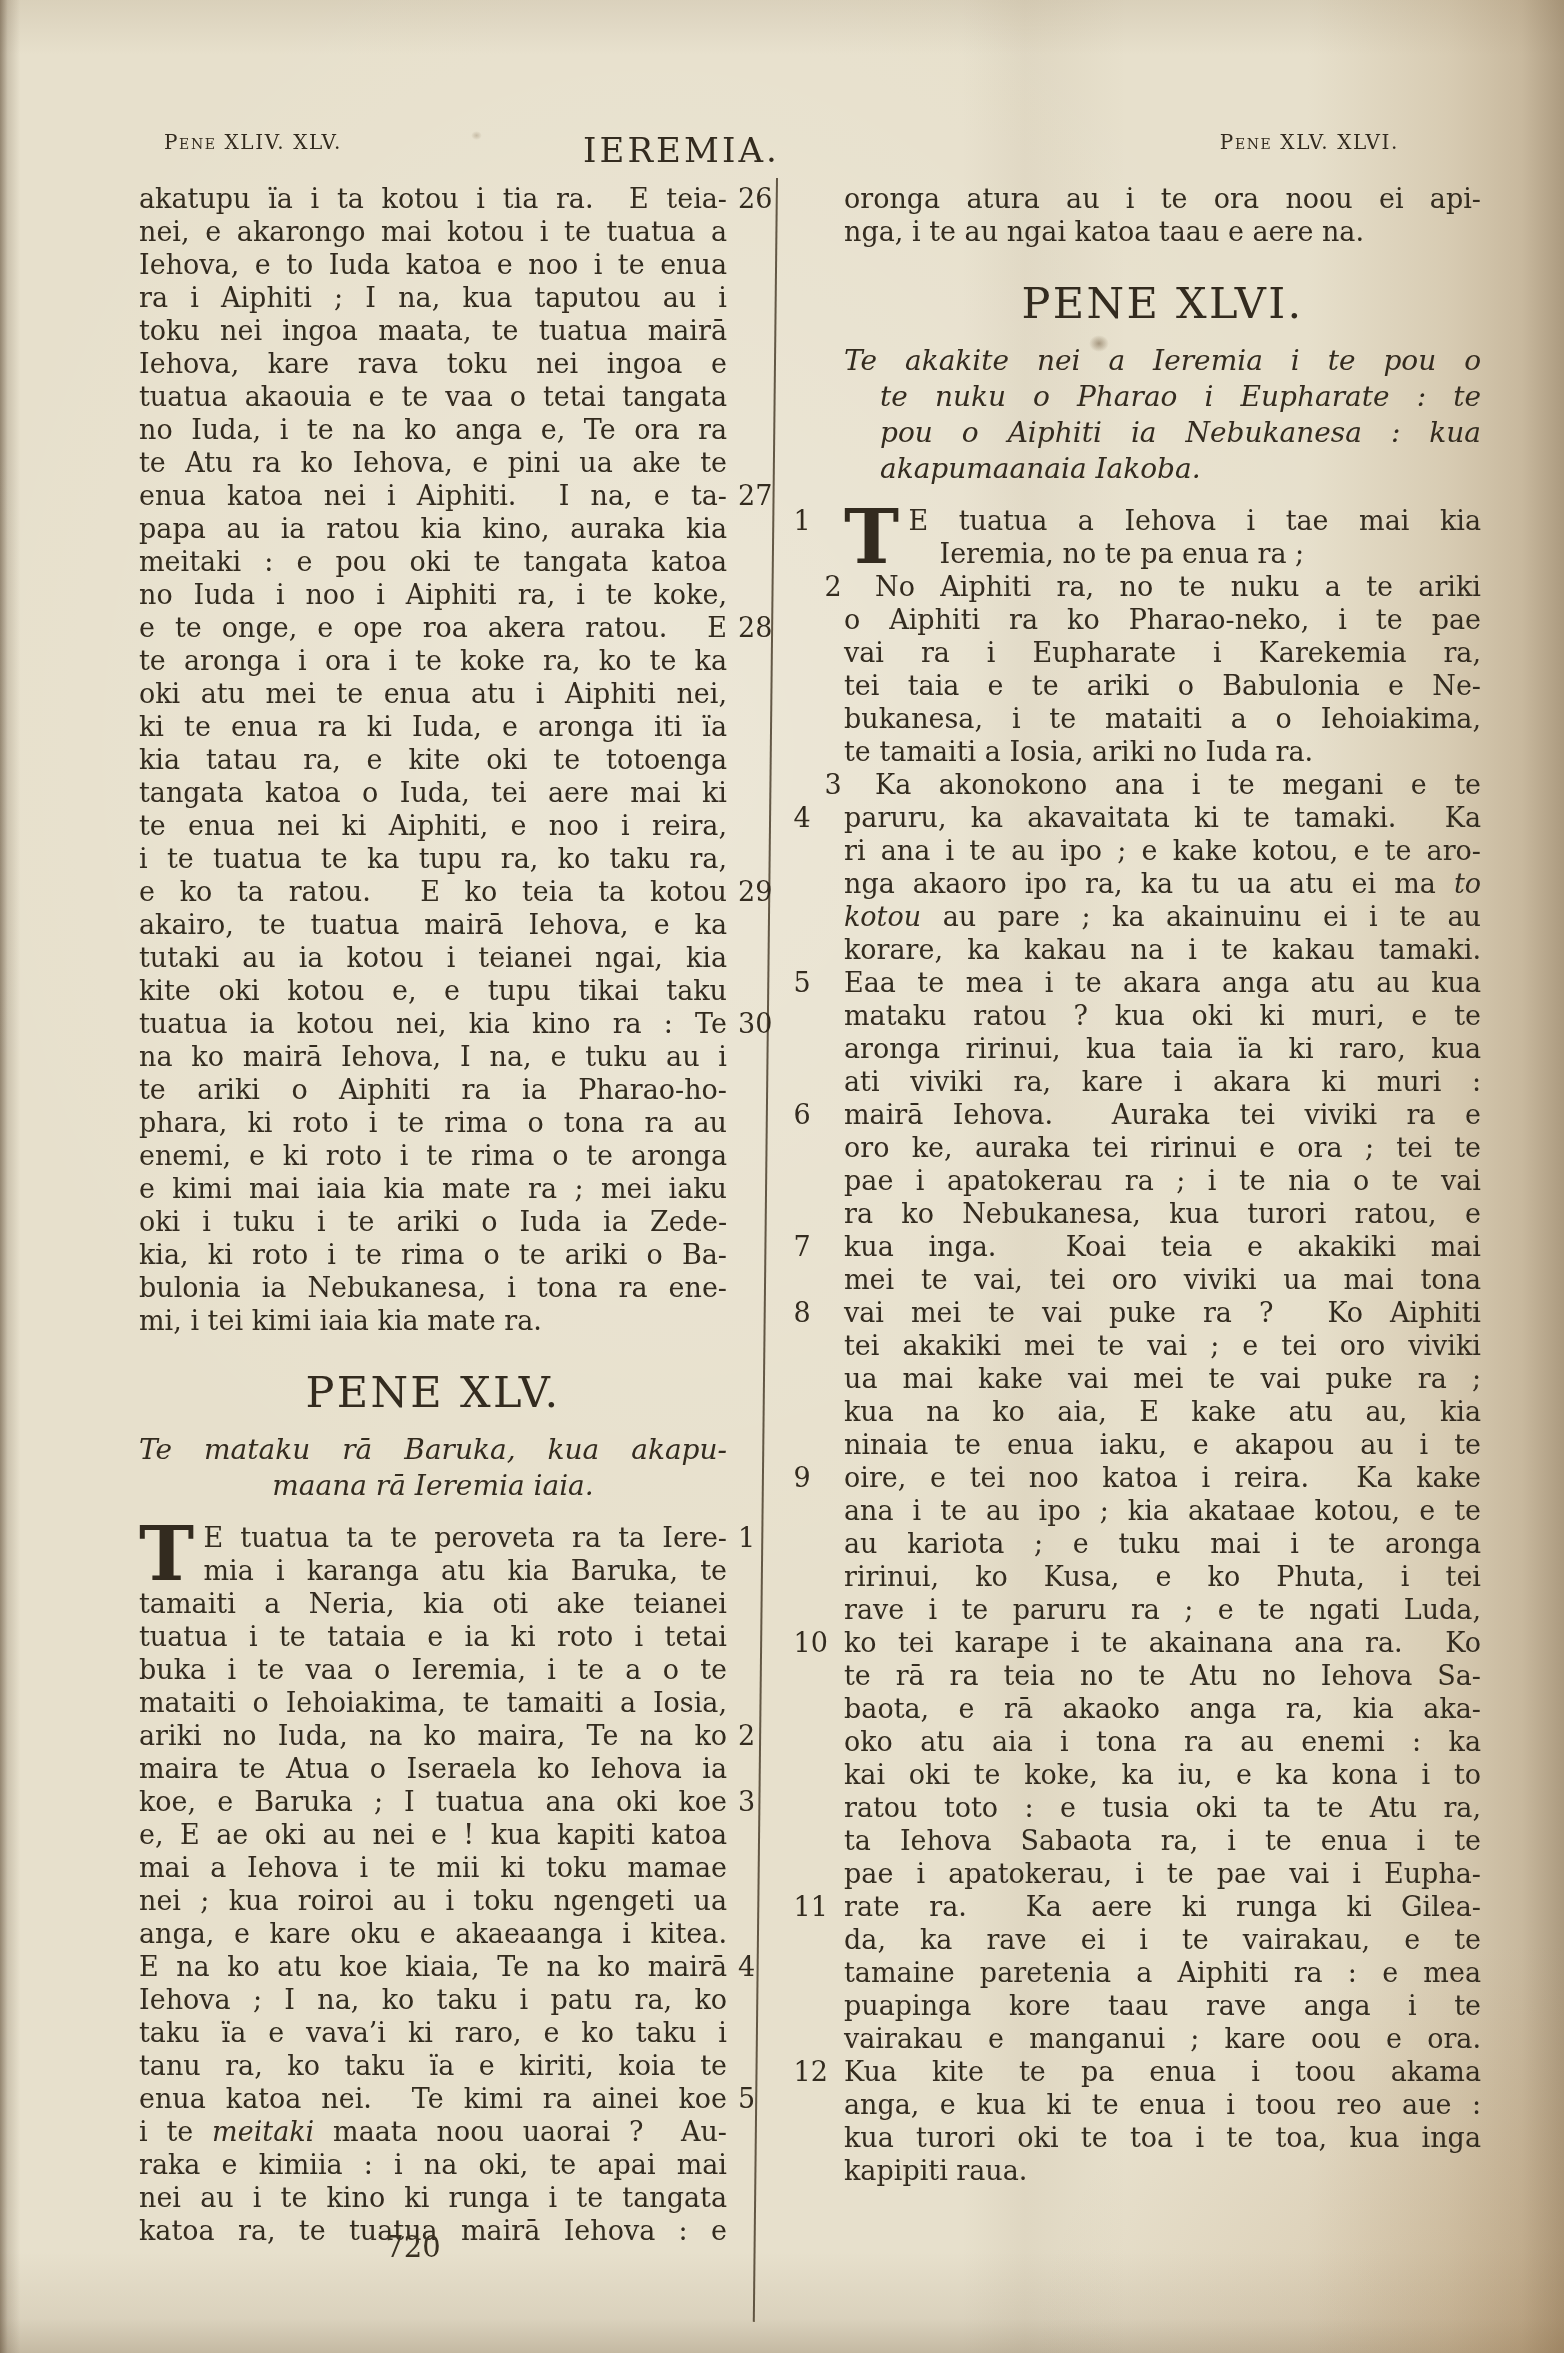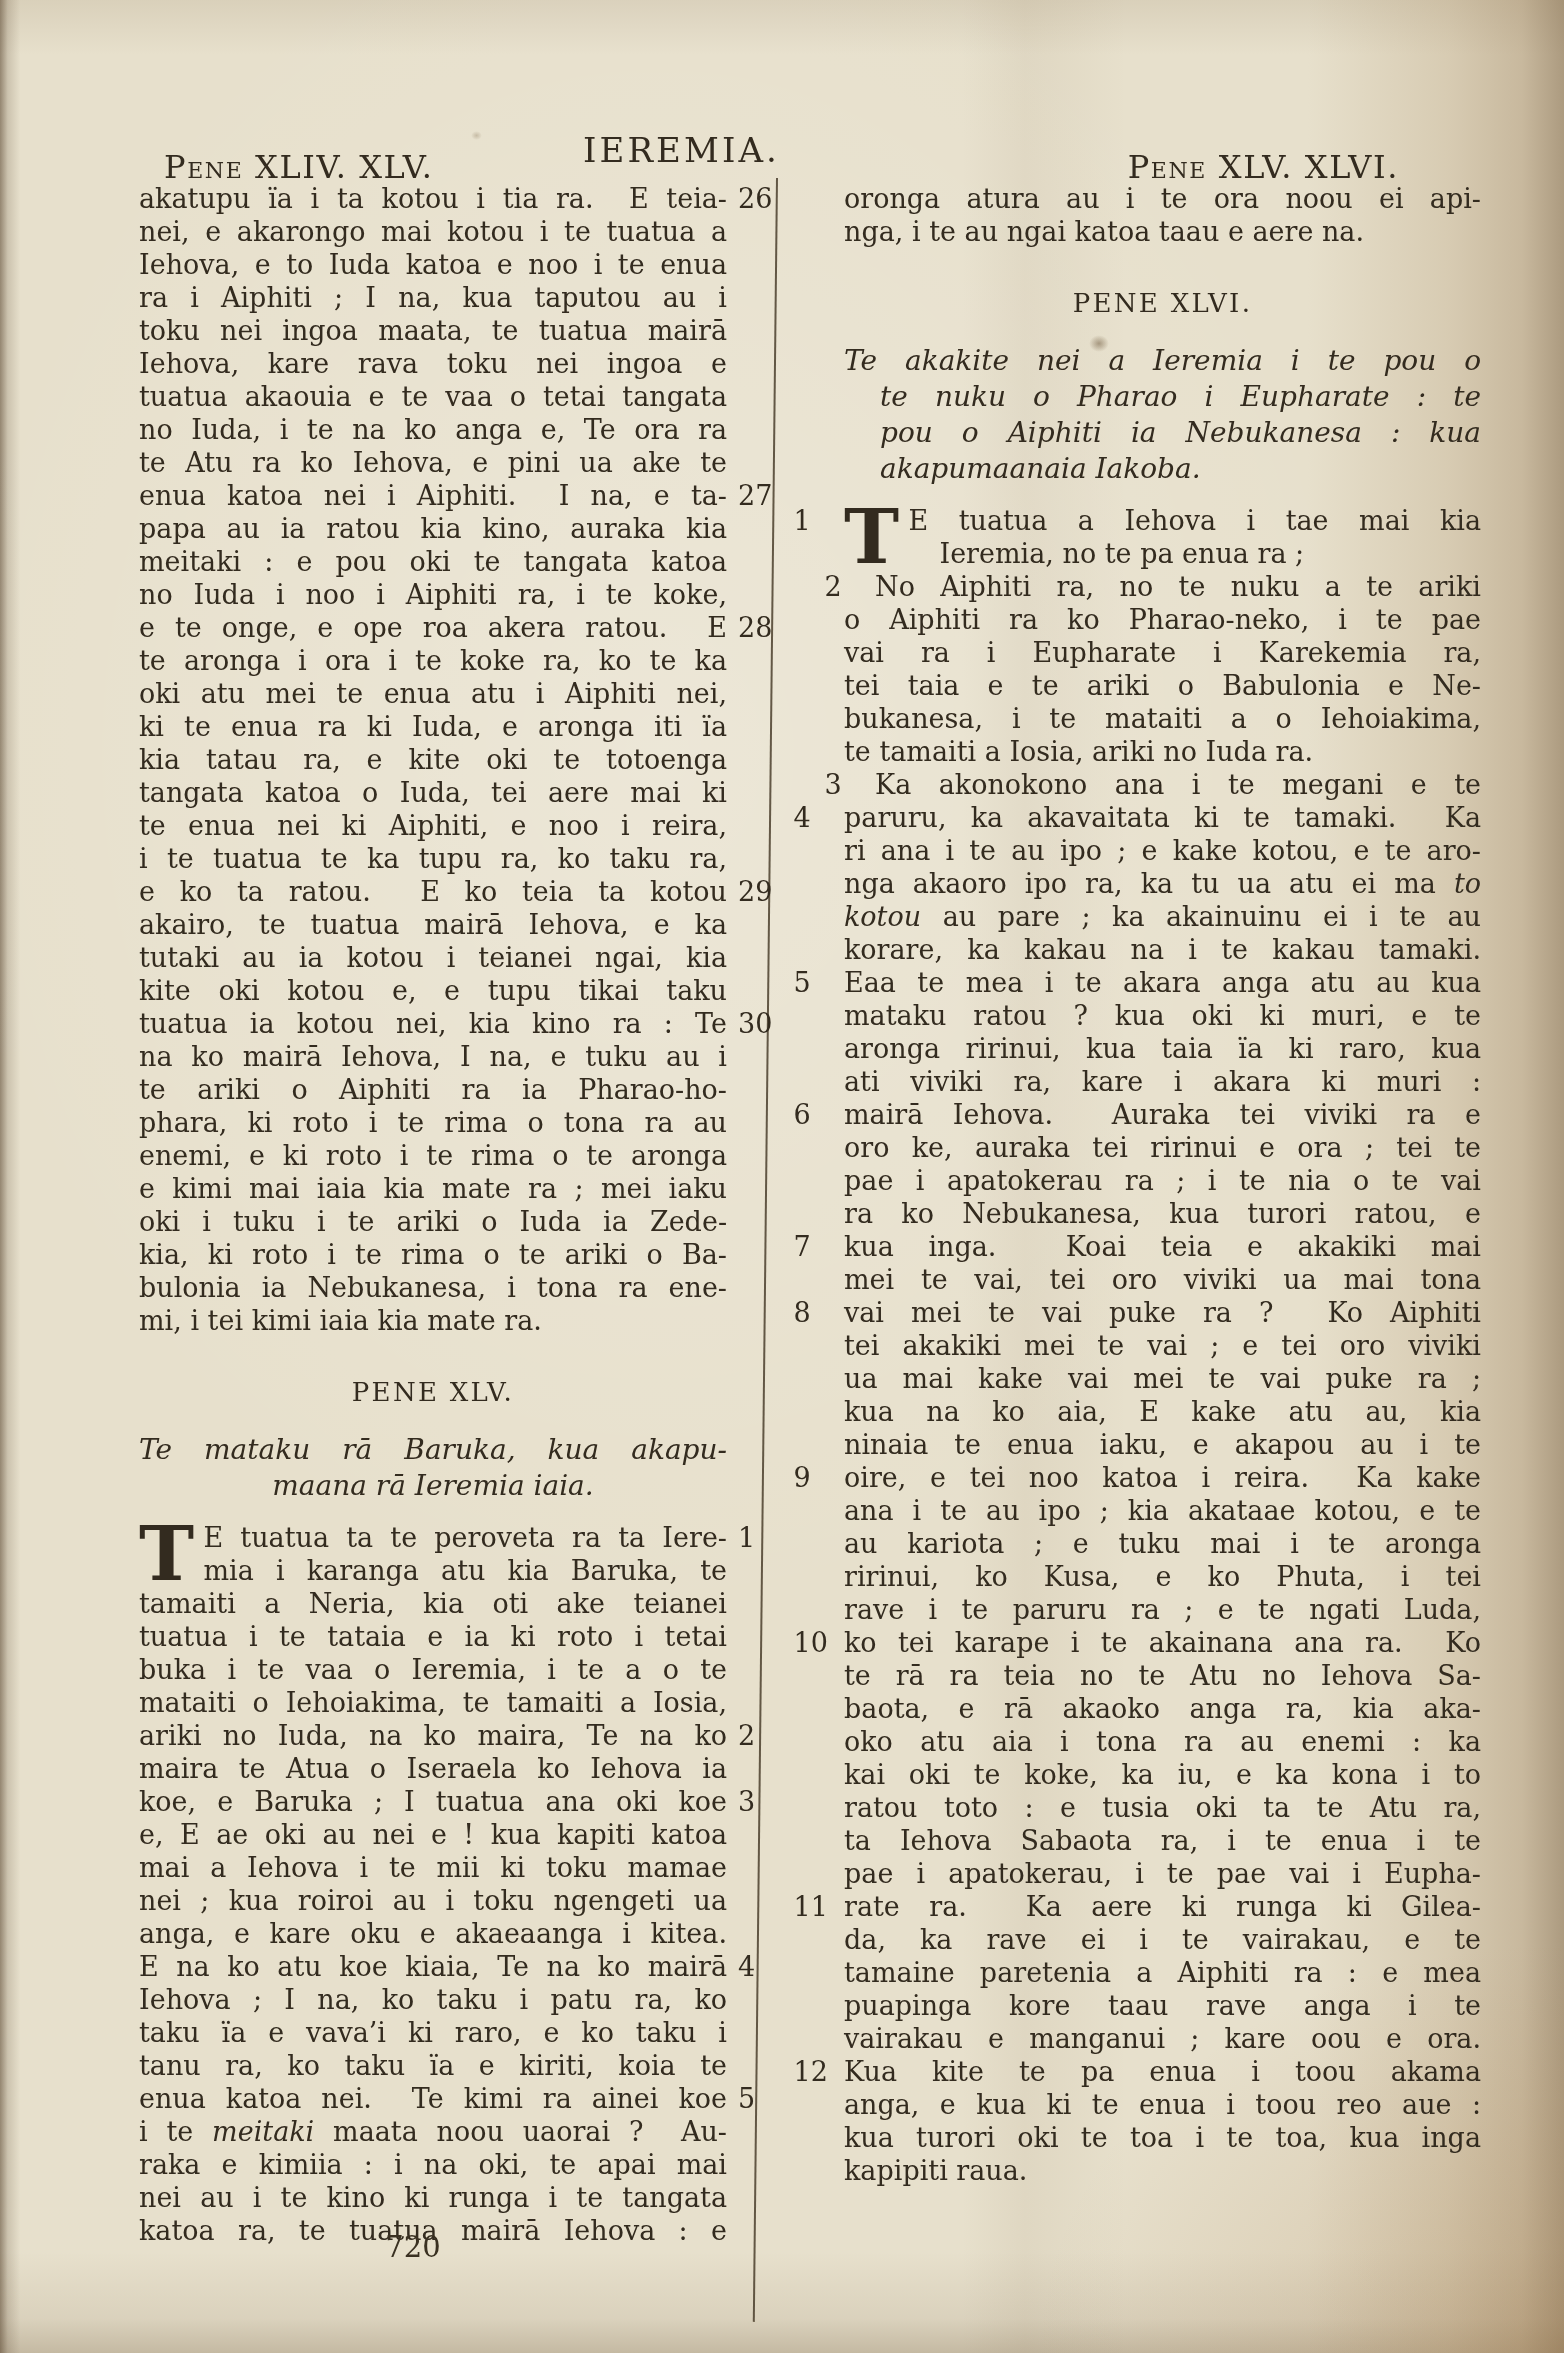--- a/index.html
+++ b/index.html
@@ -16,42 +16,42 @@
       linear-gradient(90deg, rgba(80,60,38,0.55) 0px, rgba(80,60,38,0.18) 7.8px, rgba(80,60,38,0.0) 20.3px),
       linear-gradient(270deg, rgba(112,84,50,0.50) 0px, rgba(140,108,68,0.34) 43px, rgba(160,130,88,0.22) 117px, rgba(160,130,88,0.0) 258px),
       linear-gradient(0deg, rgba(105,82,52,0.28) 0px, rgba(105,82,52,0.10) 35px, rgba(105,82,52,0.0) 102px),
       linear-gradient(180deg, rgba(120,95,60,0.12) 0px, rgba(120,95,60,0.0) 55px),
       linear-gradient(90deg, rgba(0,0,0,0) 962px, rgba(120,95,60,0.07) 1025px, rgba(0,0,0,0) 1127px),
       #e7e0cc;
     color:#332b1f;
   }
   
   .runhead{position:absolute;top:130px;left:0;width:1565px;height:47px;}
-  .rh-side{position:absolute;font-variant:small-caps;font-size:32px;letter-spacing:1.6px;white-space:nowrap;margin-top:18px;}
+  .rh-side{position:absolute;font-variant:small-caps;font-size:20px;letter-spacing:1.6px;white-space:nowrap;}
   .rh-left{left:164px;top:0;}
   .rh-right{right:166px;top:0;}
   .rh-center{position:absolute;left:0;width:1363px;text-align:center;top:0;
     font-size:34px;letter-spacing:3.1px;}
   
   .col{position:absolute;top:182px;}
   .col-left{left:139px;width:588px;}
   .col-right{left:844px;width:637px;}
   .line{
     position:relative;font-size:27px;line-height:33px;height:33px;
     text-align:justify;text-align-last:justify;white-space:nowrap;
   }
   .line.end{text-align-last:left;}
   .line.center{text-align:center;text-align-last:center;}
   .line.ind{text-indent:31px;}
   .num{position:absolute;font-size:27px;line-height:33px;top:0;}
   .col-left .num{left:100%;margin-left:11px;width:44px;text-align:right;}
   .col-right .num{right:100%;margin-right:12.5px;width:38px;text-align:right;}
   
   .chap-head{
-    font-size:26px;letter-spacing:2.3px;text-align:center;text-align-last:center;
+    font-size:43px;letter-spacing:2.3px;text-align:center;text-align-last:center;
     margin-top:36px;margin-bottom:20.3px;line-height:39px;white-space:nowrap;
   }
   .summary .line{
     font-style:italic;font-size:28px;line-height:36px;height:36px;
   }
   .summary{margin-bottom:17px;}
   .summary .line.ind{text-indent:36px;}
   
   .verses{margin-top:1.6px;}
   .dc{

